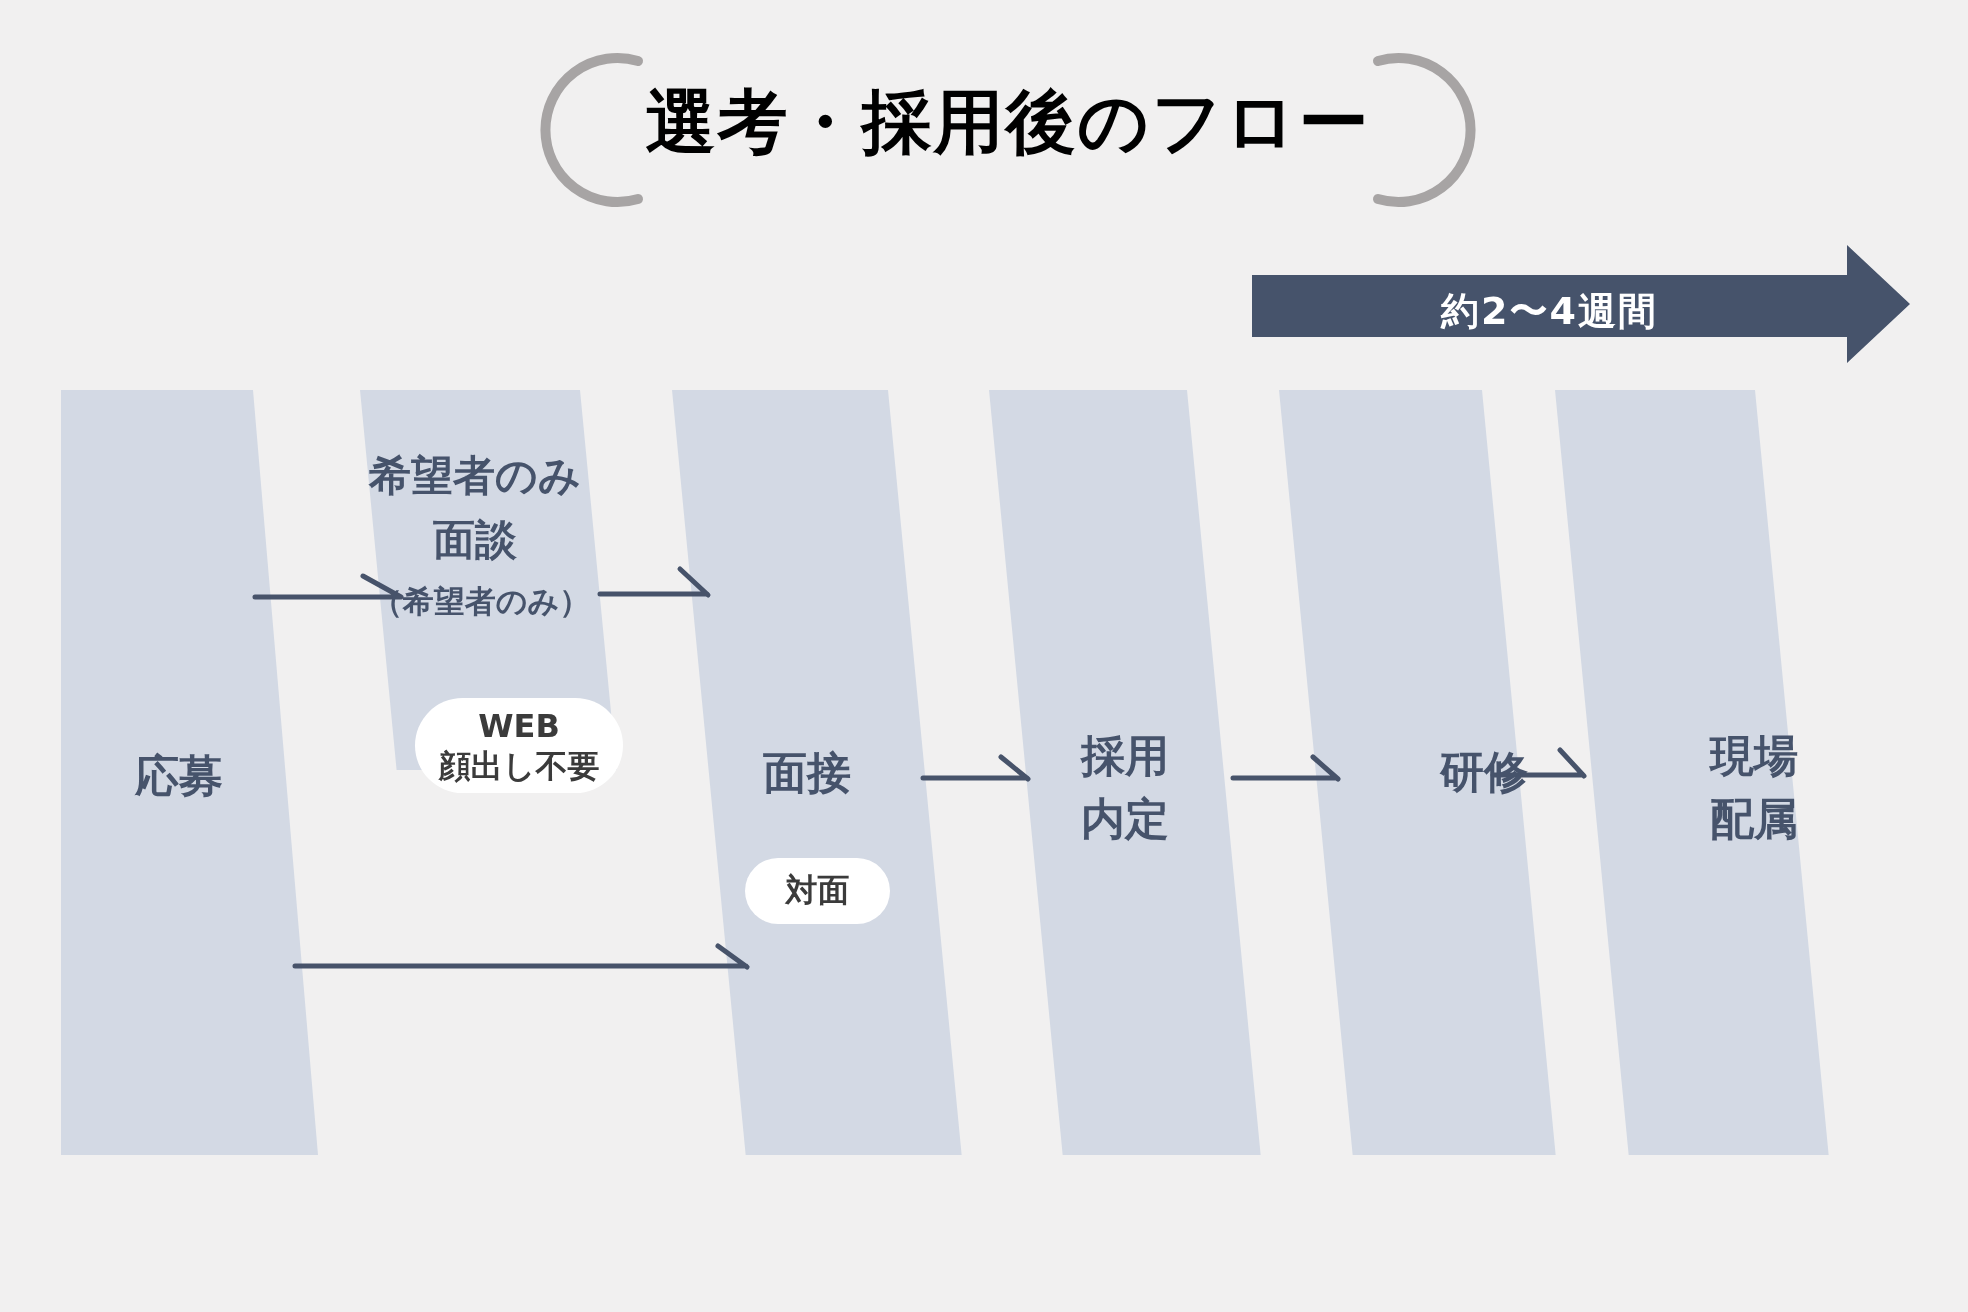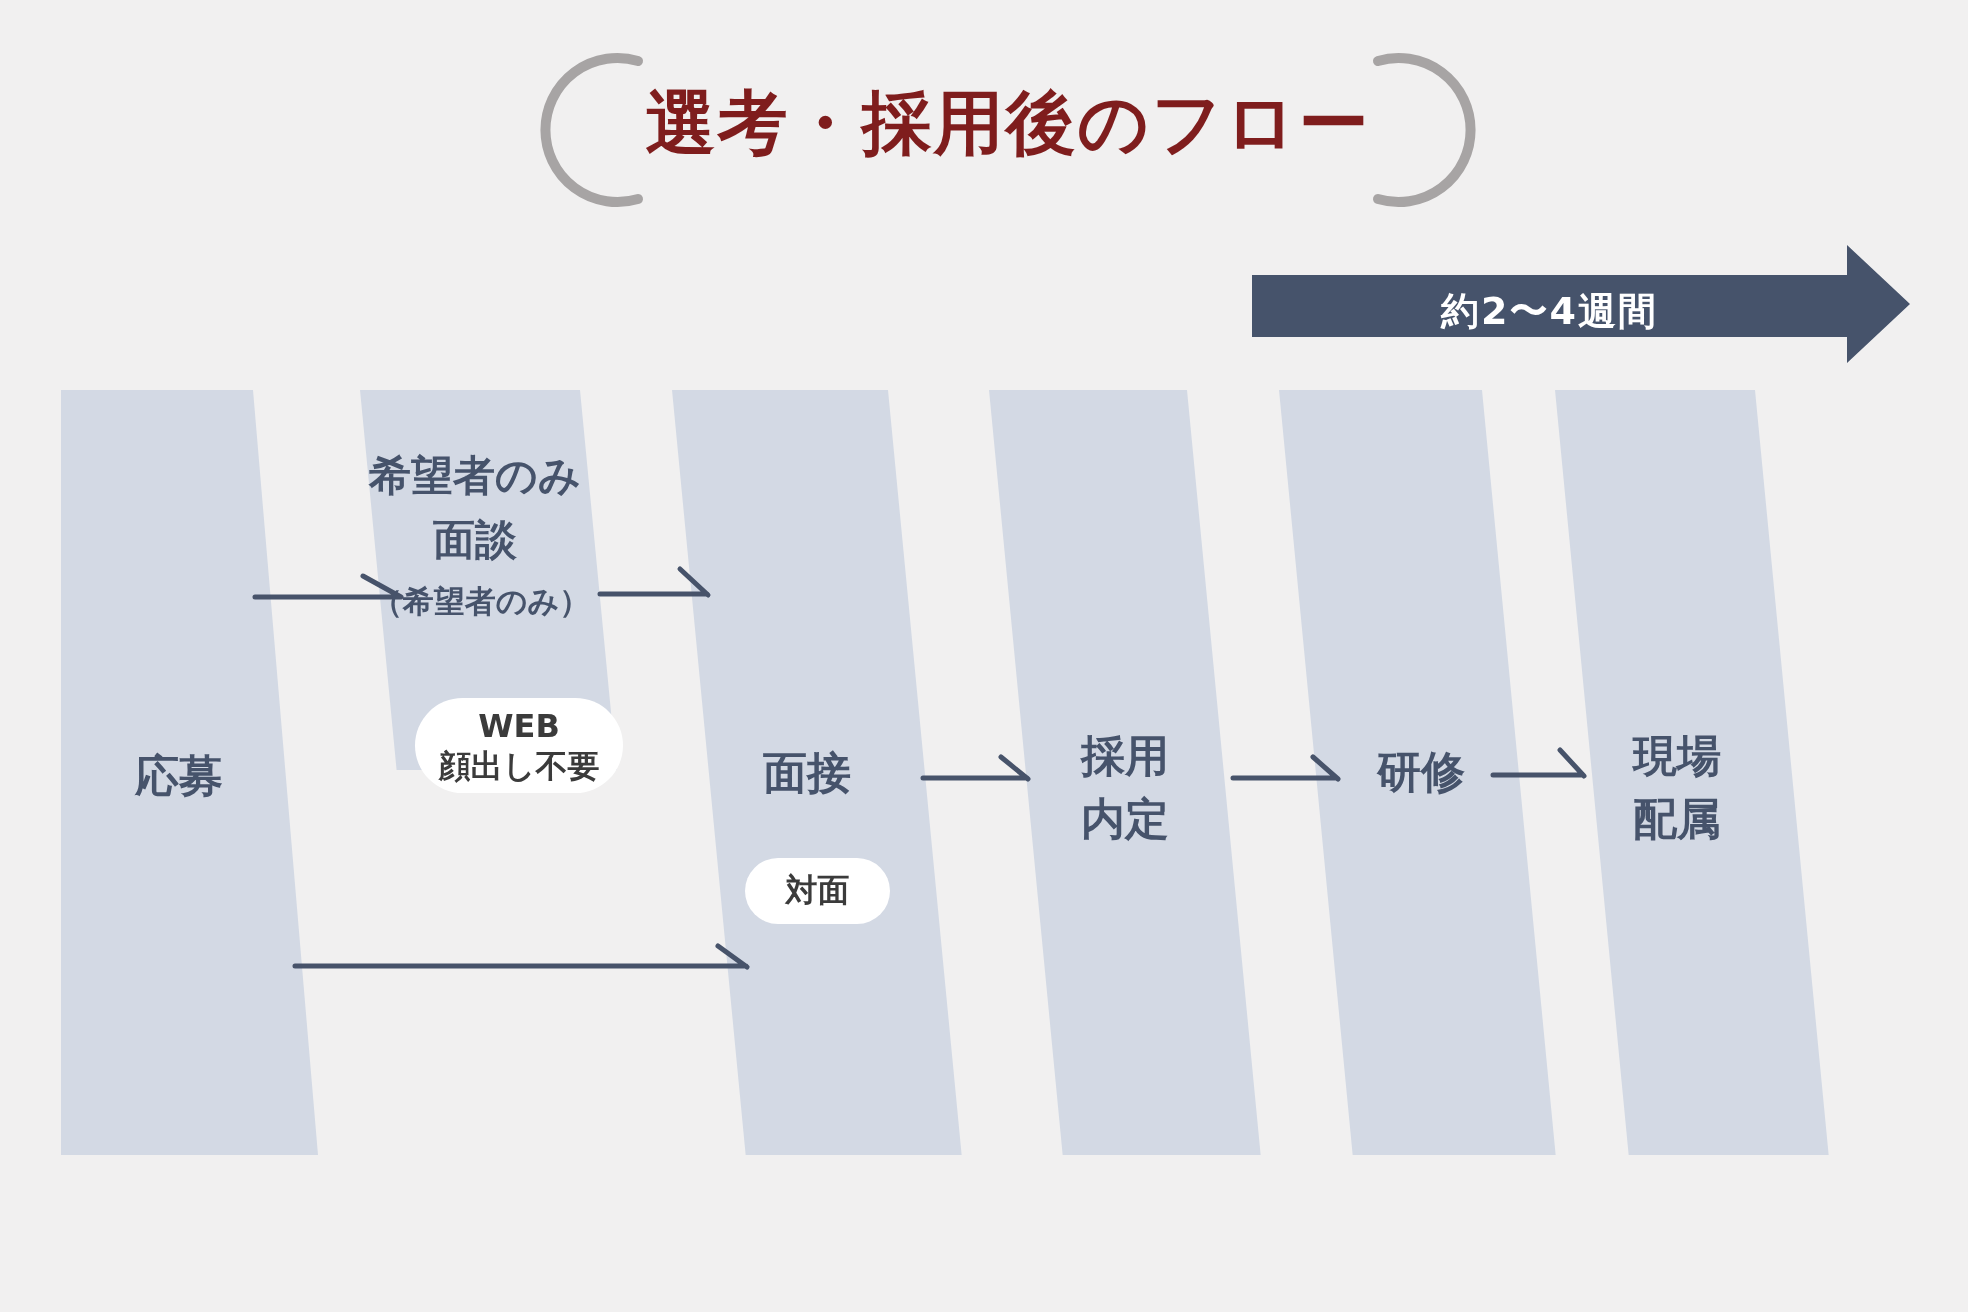--- a/index.html
+++ b/index.html
@@ -7,22 +7,22 @@
     width:1968px;height:1312px;
     background:#f1f0f0;
     font-family:"DejaVu Sans","Liberation Sans",sans-serif;
     overflow:hidden;
   }
   .canvas{position:relative;width:1968px;height:1312px;background:#f1f0f0;}
 
   
   .title{
     position:absolute;left:508px;top:83px;width:1000px;height:80px;
-    text-align:center;font-size:70px;font-weight:600;color:#7f1d1d;
-    letter-spacing:2px;line-height:80px;white-space:nowrap;
+    text-align:center;font-size:70px;font-weight:600;color:#000000;
+    letter-spacing:2px;line-height:80px;white-space:nowrap;font-family:Liberation Serif, serif;
   }
   .decor-svg{position:absolute;left:0;top:0;width:1968px;height:1312px;z-index:3;pointer-events:none;}
 
   
   .phase-arrow{position:absolute;background:#46536b;z-index:2;}
   .phase-arrow .phase-label{
     position:absolute;top:32px;height:60px;left:0;
     display:flex;align-items:center;justify-content:center;
     color:#ffffff;font-size:38px;font-weight:700;letter-spacing:2px;white-space:nowrap;
   }
@@ -50,22 +50,22 @@
   
   .step-label{
     position:absolute;width:300px;text-align:center;z-index:4;
     color:#46536b;font-weight:600;font-size:44px;line-height:63px;white-space:pre-line;
   }
   .lbl-apply{left:29px;top:744px;}
   .lbl-casual{left:325px;top:444px;font-size:42px;line-height:64px;}
   .lbl-casual-note{left:331px;top:584px;font-size:31px;font-weight:600;line-height:34px;}
   .lbl-interview{left:657px;top:741px;}
   .lbl-offer{left:975px;top:724px;}
-  .lbl-training{left:1271px;top:740px;}
-  .lbl-assign{left:1527px;top:724px;}
+  .lbl-training{left:1334px;top:740px;}
+  .lbl-assign{left:1604px;top:724px;}
 
   
   .badge{
     position:absolute;background:#ffffff;z-index:4;
     display:flex;flex-direction:column;align-items:center;justify-content:center;
     color:#3b3b3b;font-weight:600;margin-top:36px;
   }
   .badge-web{left:415px;top:662px;width:208px;height:95px;border-radius:48px;font-size:32px;line-height:40px;}
   .badge-taimen{left:745px;top:822px;width:145px;height:66px;border-radius:33px;font-size:32px;}
 </style>

